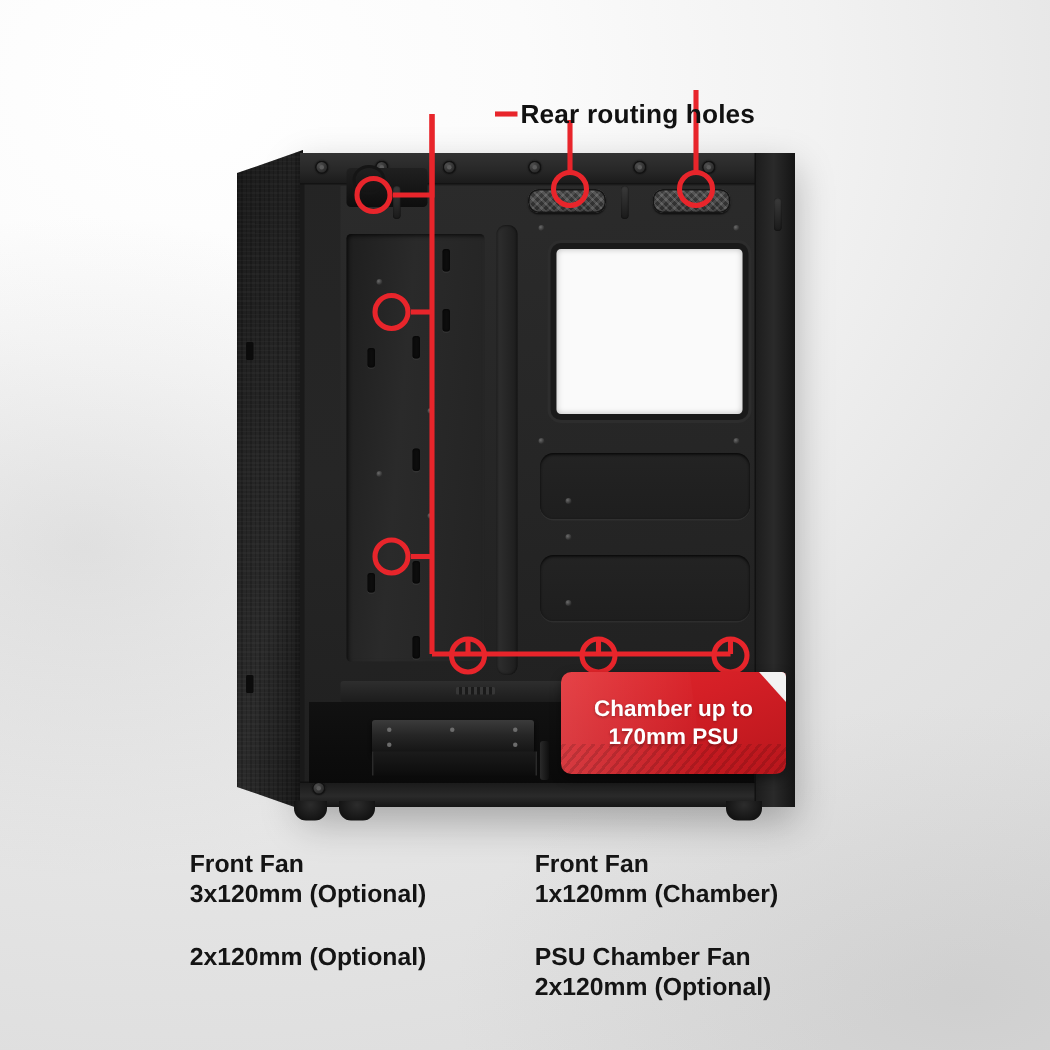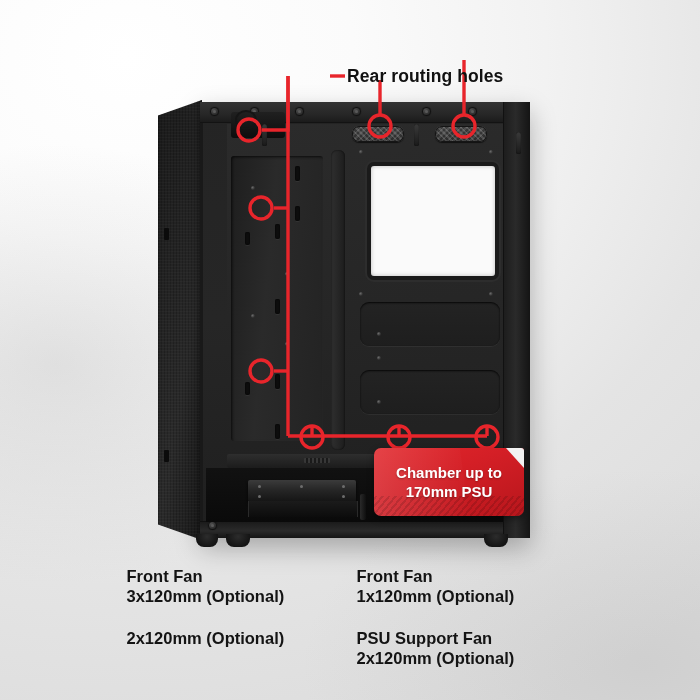--- a/index.html
+++ b/index.html
@@ -491,24 +491,24 @@
     </div>
   </div>
 
   <div class="specs">
     <div class="spec-item spec-c1">
       <span class="spec-title">Front Fan</span>
       <span class="spec-sub">3x120mm (Optional)</span>
     </div>
     <div class="spec-item spec-c2">
       <span class="spec-title">Front Fan</span>
-      <span class="spec-sub">1x120mm (Optional)</span>
+      <span class="spec-sub">1x120mm (Chamber)</span>
     </div>
     <div class="spec-item spec-c1">
       <span class="spec-sub">2x120mm (Optional)</span>
     </div>
     <div class="spec-item spec-c2">
-      <span class="spec-title">PSU Support Fan</span>
+      <span class="spec-title">PSU Chamber Fan</span>
       <span class="spec-sub">2x120mm (Optional)</span>
     </div>
   </div>
 
 </div>
 
 </body></html>

